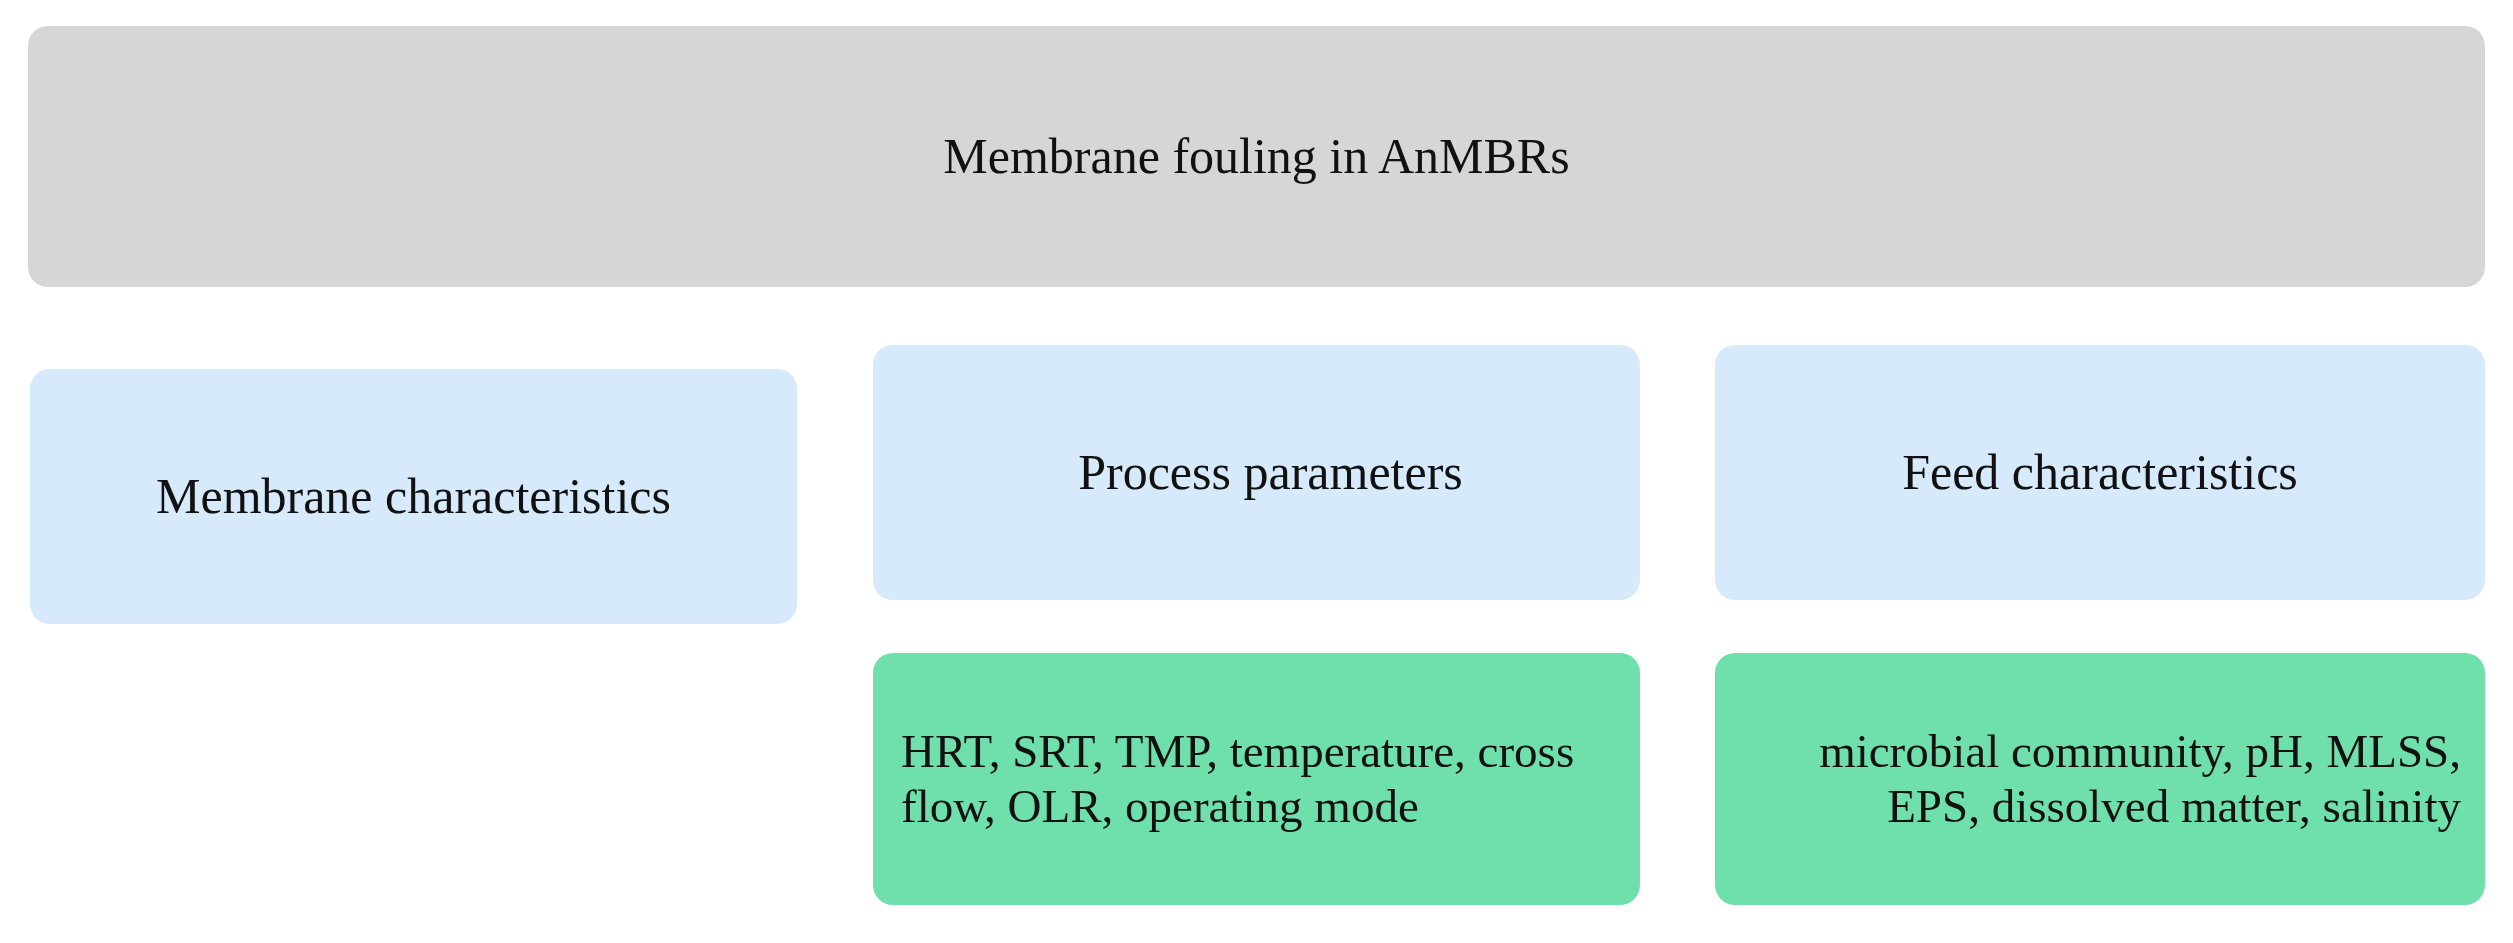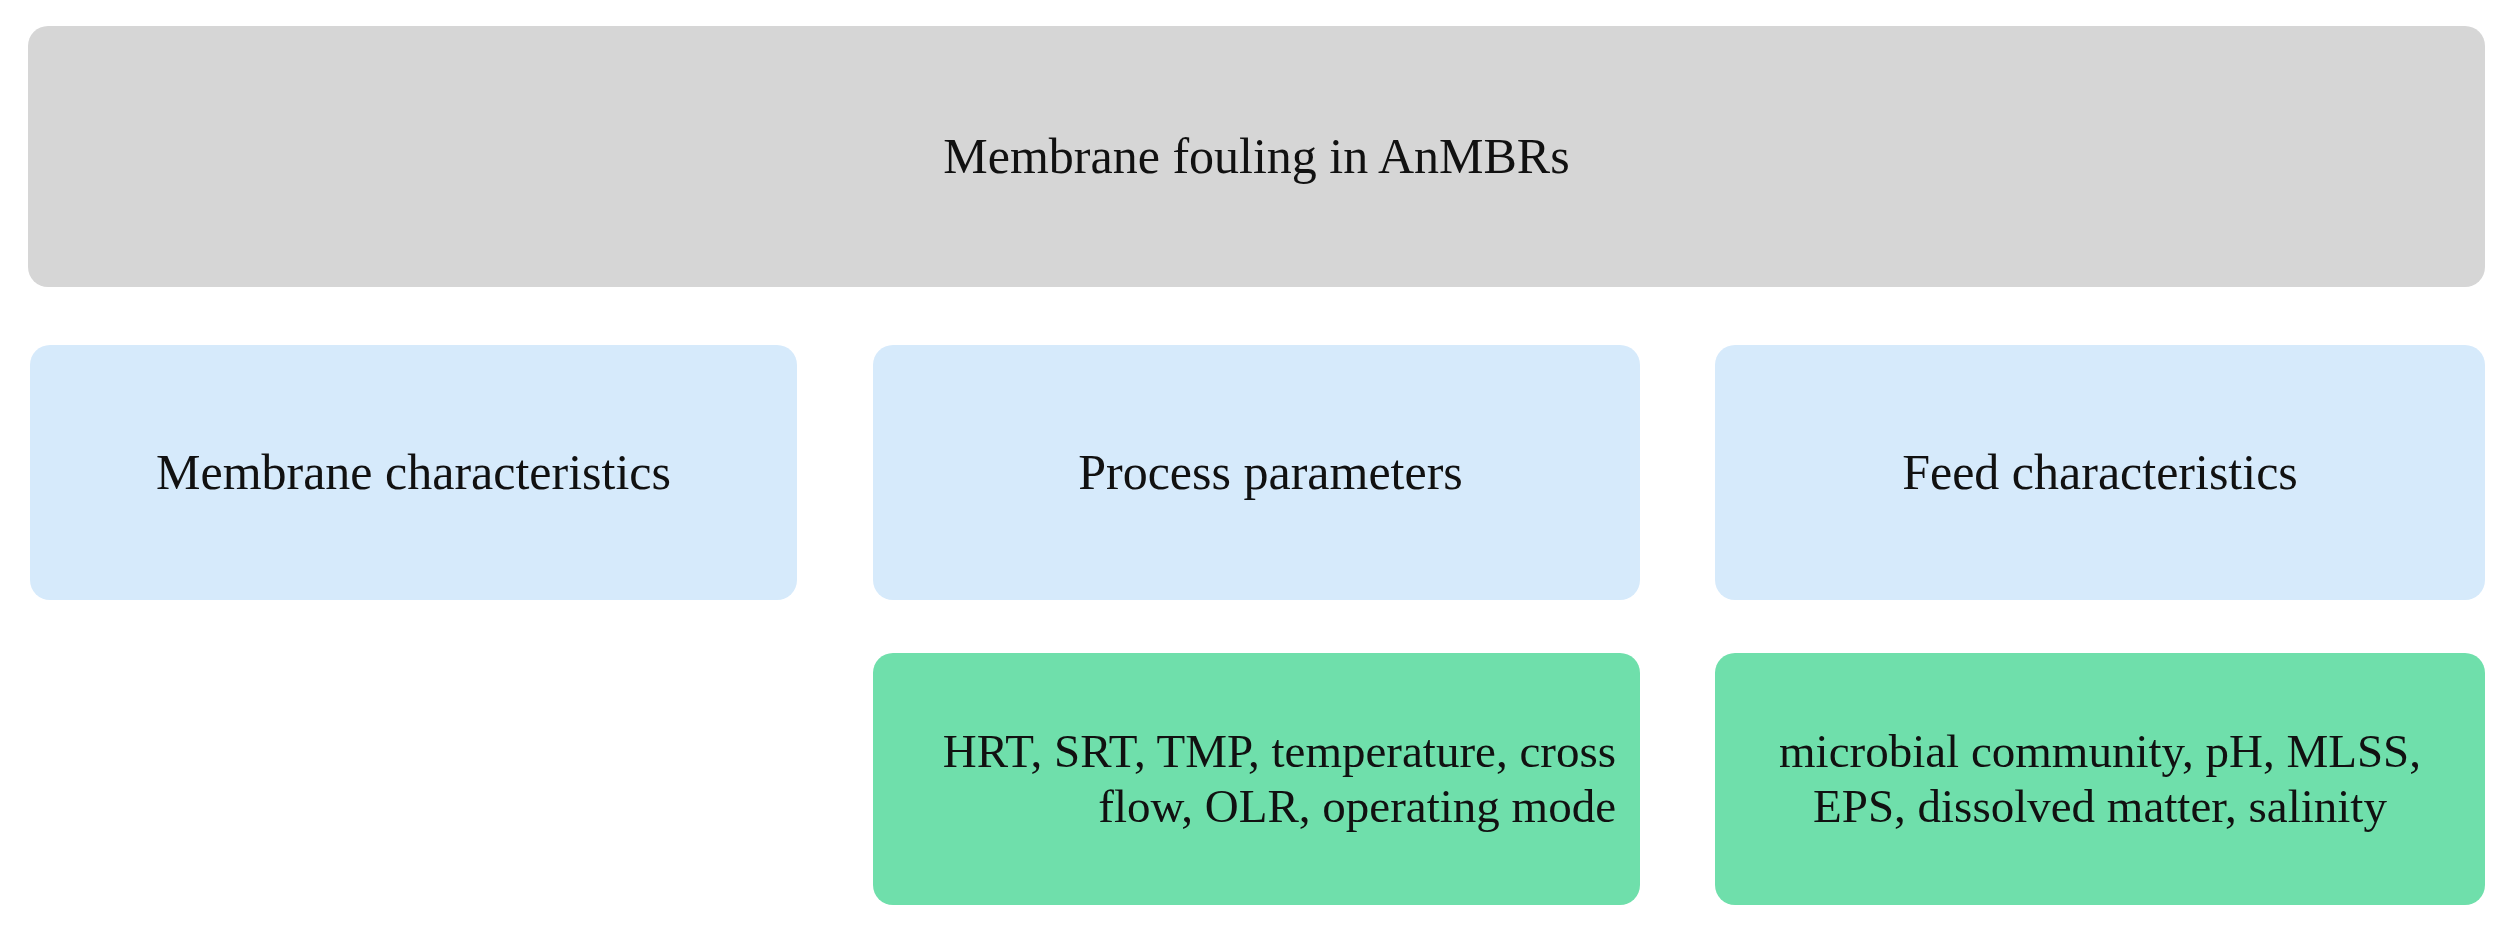--- a/index.html
+++ b/index.html
@@ -47,29 +47,29 @@
     font-size: 50px;
   }
   
   .node-detail {
     top: 653px;
     height: 252px;
     background: #6fdfab;
     font-size: 47px;
     padding: 0 24px;
   }
-  .col-1 { left: 30px;   width: 767px; }
+  .col-1 { left: 30px;   width: 767px; margin-top: 24px; }
   .col-2 { left: 873px;  width: 767px; padding-left: 28px; }
   .col-3 { left: 1715px; width: 770px; }
 
   .node-detail.col-1 { text-align: left; justify-content: flex-start; }
   .node-detail.col-1 .label { text-align: left; }
-  .node-detail.col-2 .label { text-align: right; }
+  .node-detail.col-2 .label { text-align: left; }
   .node-detail.col-3 { text-align: left; justify-content: flex-start; }
-  .node-detail.col-3 .label { text-align: center; }
+  .node-detail.col-3 .label { text-align: right; }
 
   .label {
     display: block;
     width: 100%;
   }
 </style>
 </head>
 <body>
 
 <div class="canvas">

